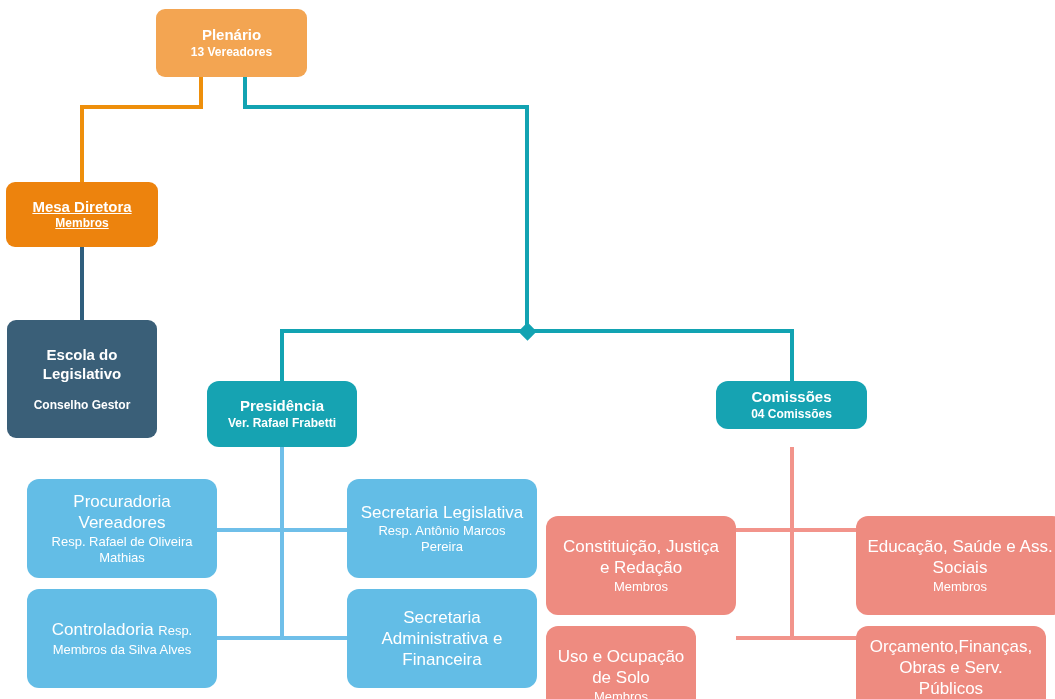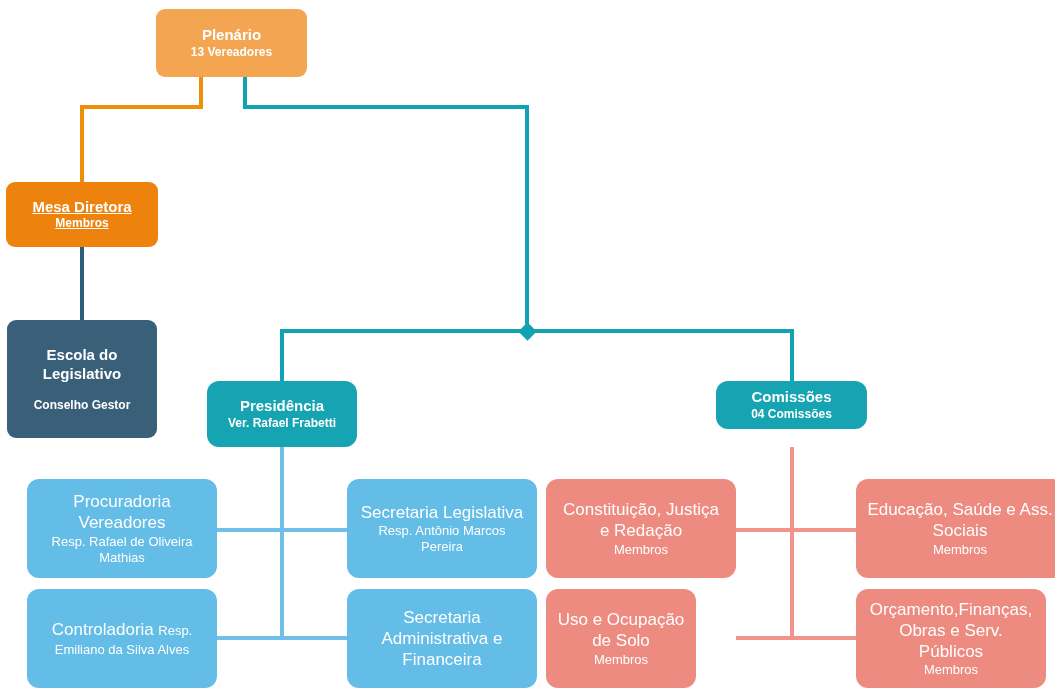--- a/index.html
+++ b/index.html
@@ -23,21 +23,21 @@
     display:block;height:100%;display:flex;align-items:center;justify-content:center;
   }
   .node.inline-text .t,.node.inline-text .s{display:inline;}
   .gap-title .t{margin-bottom:14px;}
   
   .c-plenario   {background:var(--c-plenario,#F3A552);}
   .c-orange     {background:var(--c-orange,#ED830D);text-decoration:underline;}
   .c-darkblue   {background:var(--c-dark-blue,#3A5F78);}
   .c-teal       {background:var(--c-teal,#16A3B2);border-radius:12px;}
   .c-lightblue  {background:var(--c-light-blue,#63BDE6);}
-  .c-salmon     {background:var(--c-salmon,#EE8B80);}
+  .c-salmon     {background:var(--c-salmon,#EE8B80);margin-top:37px;}
   
   .ln{position:absolute;}
   .ln-orange   {background:var(--c-orange-line,#EE8F0B);}
   .ln-teal     {background:var(--c-teal-line,#12A3B2);}
   .ln-darkblue {background:var(--c-dark-blue-line,#2F5E7D);}
   .ln-lightblue{background:var(--c-light-blue-line,#6FBFE9);}
   .ln-salmon   {background:var(--c-salmon-line,#F2948B);}
   .diamond{
     position:absolute;width:13px;height:13px;transform:rotate(45deg);
     background:var(--c-teal-line,#12A3B2);
@@ -97,21 +97,21 @@
 
   <div class="node lv2 c-lightblue" style="left:27px;top:479px;width:190px;height:99px">
     <div class="t">Procuradoria Vereadores</div>
     <div class="s">Resp. Rafael de Oliveira Mathias</div>
   </div>
 
   <div class="node lv2 c-lightblue inline-text" style="left:27px;top:589px;width:190px;height:99px">
     <div class="inner">
       <div>
         <span class="t">Controladoria</span>
-        <span class="s">Resp. Emiliano da Silva Alves</span>
+        <span class="s">Resp. Membros da Silva Alves</span>
       </div>
     </div>
   </div>
 
   <div class="node lv2 c-lightblue" style="left:347px;top:479px;width:190px;height:99px">
     <div class="t">Secretaria Legislativa</div>
     <div class="s">Resp. Antônio Marcos Pereira</div>
   </div>
 
   <div class="node lv2 c-lightblue" style="left:347px;top:589px;width:190px;height:99px">

